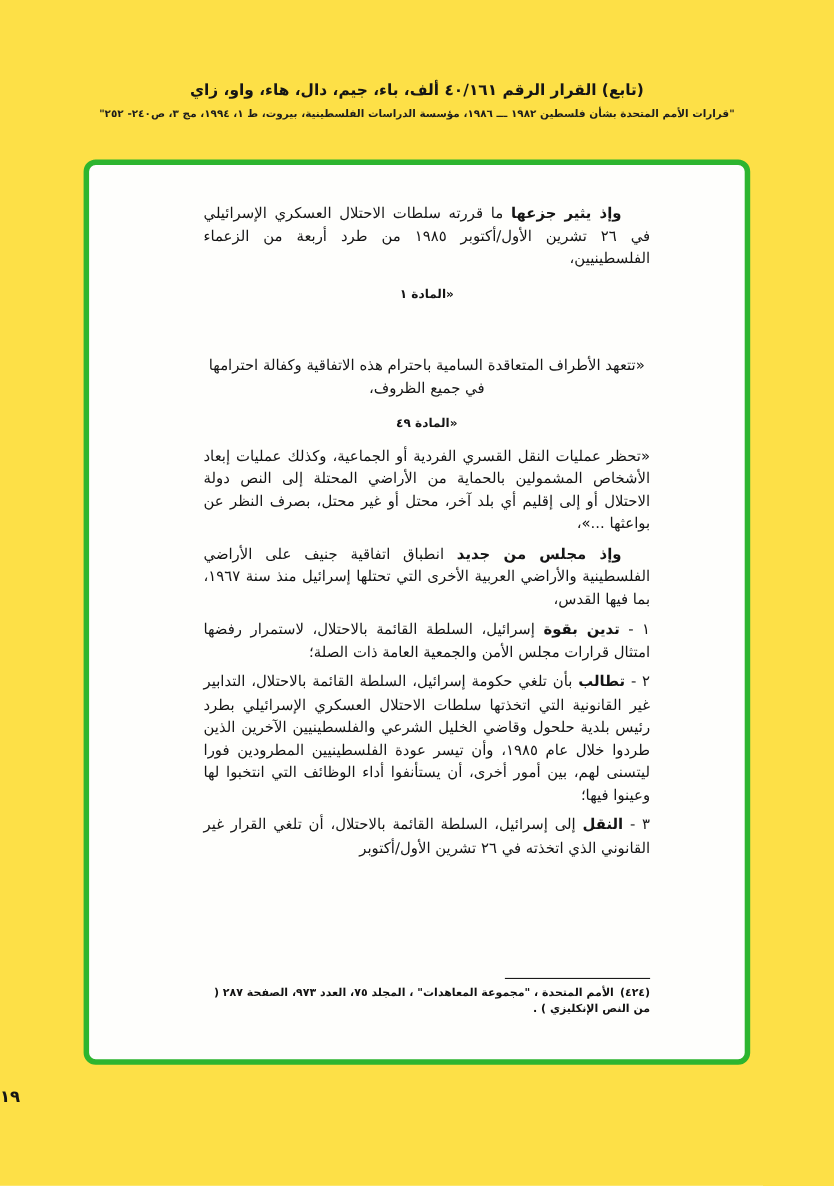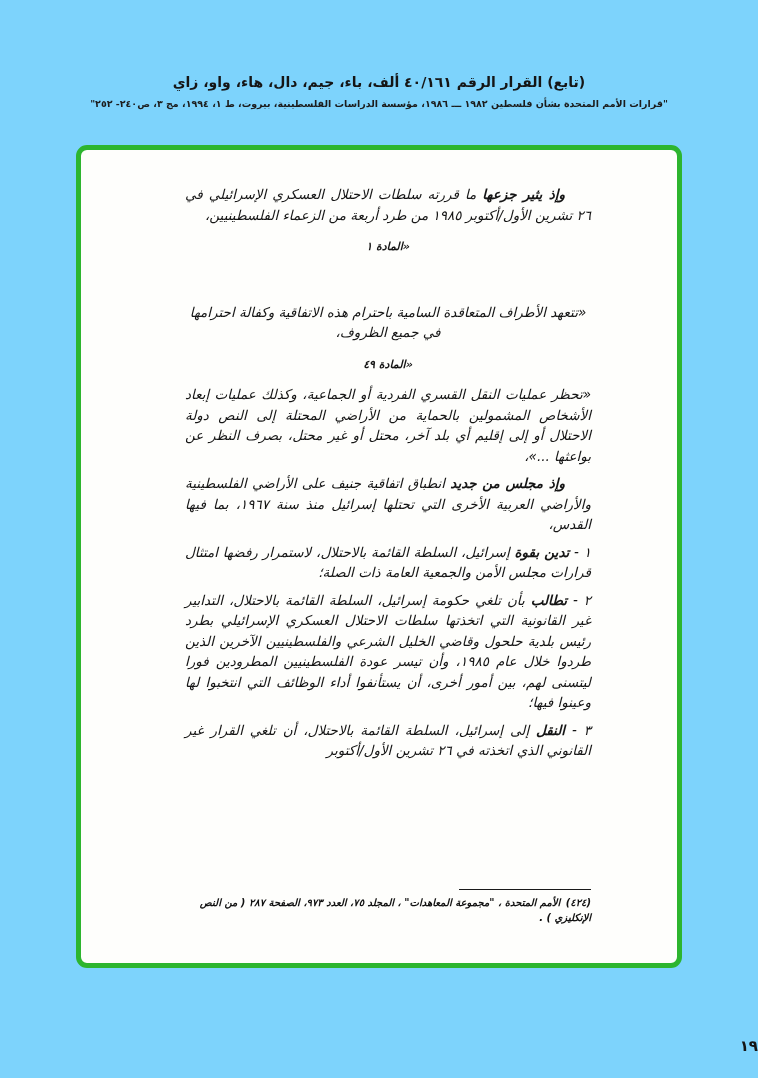--- a/index.html
+++ b/index.html
@@ -3,32 +3,31 @@
 <meta charset="utf-8">
 <style>
   * { margin:0; padding:0; box-sizing:border-box; }
   html,body { width:758px; height:1078px; }
   body {
     background:#fdfdfb;
     font-family:"DejaVu Sans", sans-serif;
     color:#151515;
     -webkit-font-smoothing:antialiased;
   }
-  .page { position:relative; width:758px; height:1078px; background:#7dd3fc; overflow:hidden; }
+  .page { position:relative; width:758px; height:1078px; background:#fde047; overflow:hidden; }
 
   .page-header { text-align:center; padding-top:74px; }
   .doc-title { font-size:14px; font-weight:bold; letter-spacing:0; }
   .doc-citation { font-size:9.5px; font-weight:bold; margin-top:8px; color:#1c1c1c; }
 
   .green-box {
     position:absolute; top:145px; left:76px;
     width:606px; height:823px;
     border:5px solid #2db52f; border-radius:11px;
     background:#fefefc;
-    font-style:italic;
   }
 
   .text-col {
     padding:34px 86px 0 104px;
     height:706px; overflow:hidden;
     font-size:13.5px; line-height:20.5px;
     text-align:justify;
   }
   .para { margin-bottom:7px; }
   .para.indent { text-indent:26px; }
@@ -39,22 +38,22 @@
   sup.fn-ref { font-size:8.5px; vertical-align:super; line-height:0; }
 
   .footnote {
     position:absolute; bottom:38px; right:86px; left:100px;
     text-align:right; font-size:10px; font-weight:bold; line-height:15px; color:#111;
   }
   .footnote-rule { width:132px; border-top:1.5px solid #1a1a1a; margin-bottom:5px; }
   .fn-marker { margin-left:2px; }
 
   .page-number {
-    position:absolute; top:1037px; left:0; width:758px;
-    text-align:right; font-weight:bold; font-size:15px;
+    position:absolute; top:988px; left:0; width:758px;
+    text-align:left; font-weight:bold; font-size:15px;
   }
 </style>
 </head>
 <body>
 
 <div class="page" dir="rtl" lang="ar">
 
   <header class="page-header">
     <div class="doc-title">(تابع) القرار الرقم ٤٠/١٦١ ألف، باء، جيم، دال، هاء، واو، زاي</div>
     <div class="doc-citation">"قرارات الأمم المتحدة بشأن فلسطين ١٩٨٢ ـــ ١٩٨٦، مؤسسة الدراسات الفلسطينية، بيروت، ط ١، ١٩٩٤، مج ٣، ص٢٤٠- ٢٥٢"</div>

